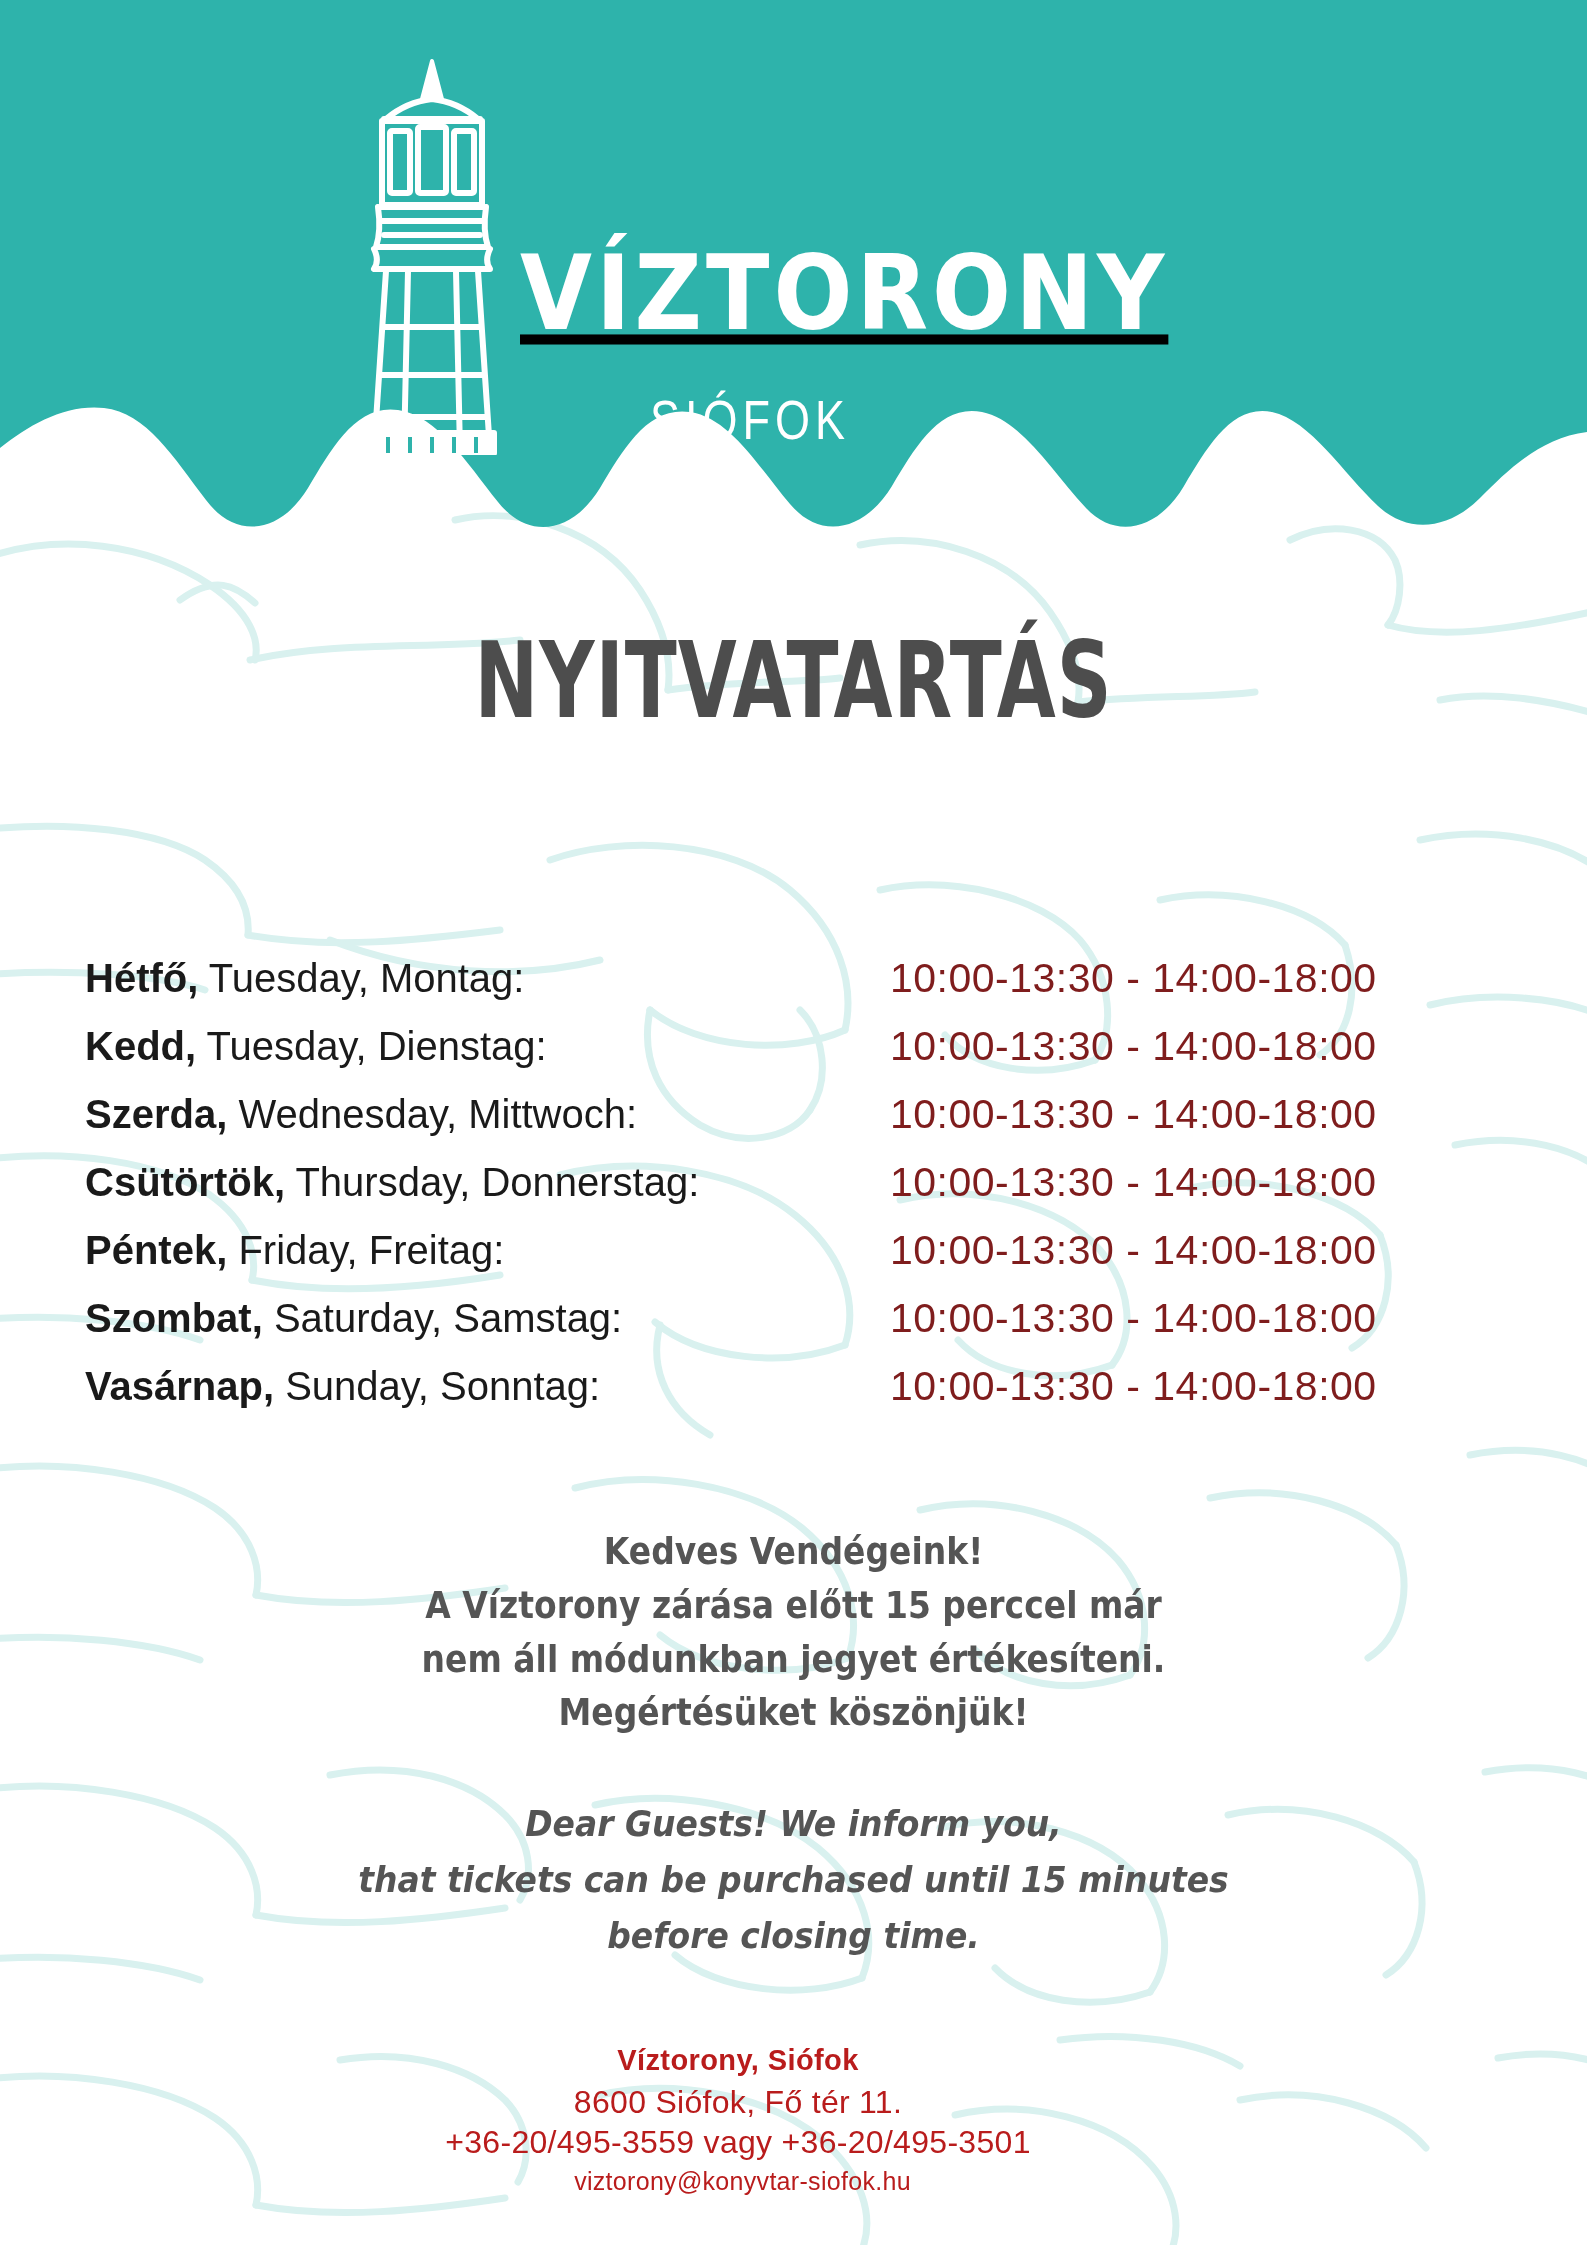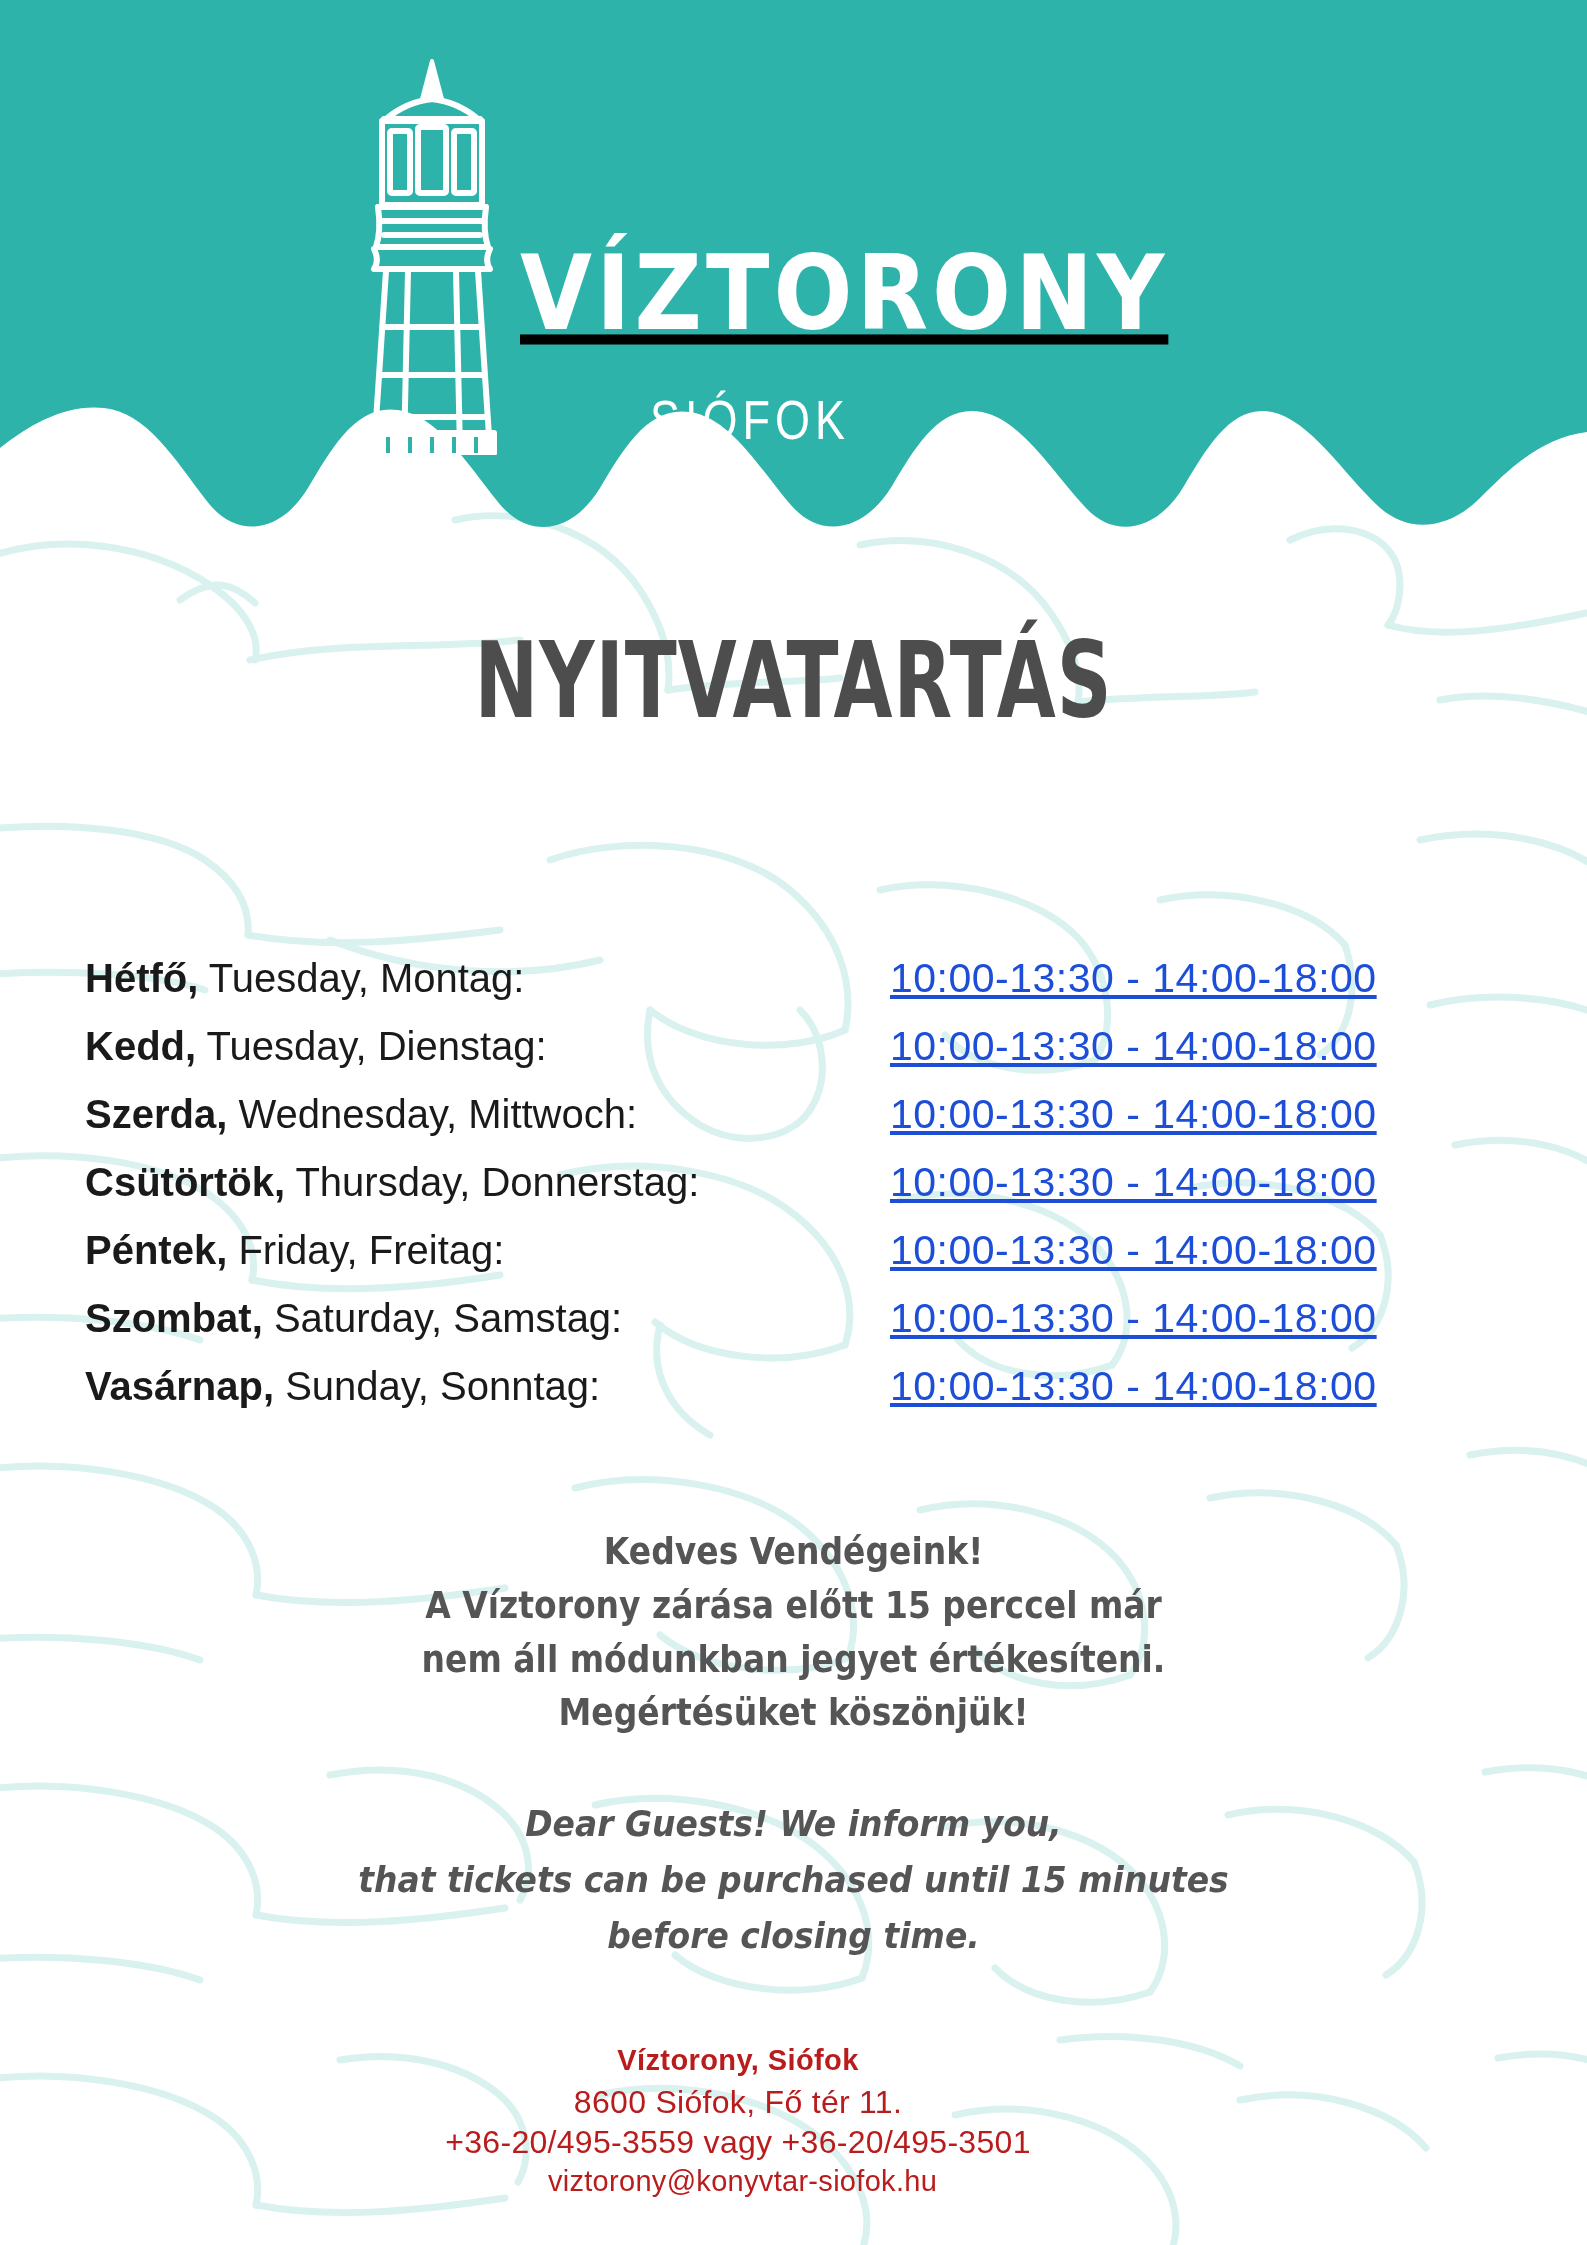--- a/index.html
+++ b/index.html
@@ -94,24 +94,23 @@
     width:805px;
     font-size:40px;
     color:#1a1a1a;
     white-space:nowrap;
     letter-spacing:0px;
   }
   .sched-day .hu { font-weight:bold; }
   .sched-day .other { font-weight:normal; }
   .sched-time {
     font-size:41px;
-    color:#1d4ed8;
+    color:#7f1d1d;
     white-space:nowrap;
     letter-spacing:0.5px;
-    text-decoration:underline;
   }
 
   
   #notice-hu {
     position:absolute; left:0; top:1525px; width:1587px;
     text-align:center;
     font-family:"DejaVu Sans", sans-serif;
     font-weight:bold;
     font-size:33px;
     color:#555555;
@@ -136,21 +135,21 @@
   #footer {
     position:absolute; left:0; top:2038px; width:1476px;
     text-align:center;
     color:#b91c1c;
   }
   #footer-name {
     font-size:29px; font-weight:bold; line-height:44px;
     letter-spacing:0.4px;
   }
   .footer-line { font-size:32px; line-height:40px; letter-spacing:0.3px; }
-  .footer-line.small { font-size:29px; line-height:38px;padding-left:9px; }
+  .footer-line.small { font-size:25px; line-height:38px;padding-left:9px; }
 </style>
 </head>
 <body>
 
 <svg id="doodle-bg" viewBox="0 0 1587 2245" xmlns="http://www.w3.org/2000/svg">
   <rect x="0" y="0" width="1587" height="2245" fill="#ffffff"></rect>
   <g fill="none" stroke="#d9f1ef" stroke-width="7" stroke-linecap="round" stroke-linejoin="round">
 
     <path d="M-20 560 C 60 530 150 545 210 585 C 250 612 260 640 255 660"></path>
     <path d="M250 660 C 340 640 430 650 520 640"></path>

